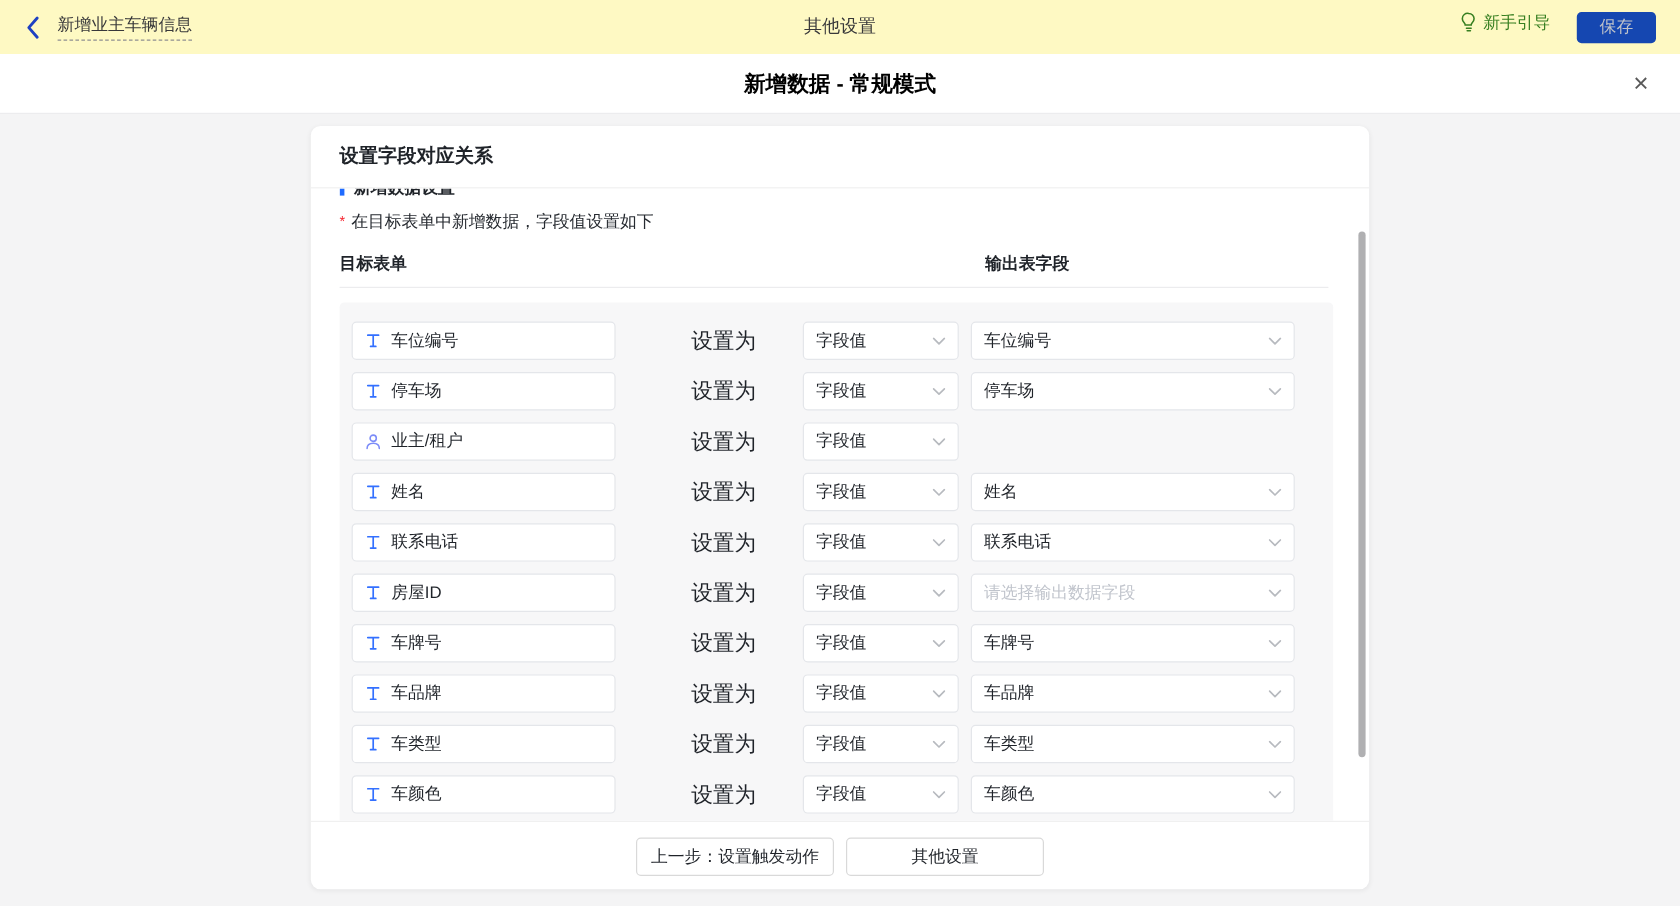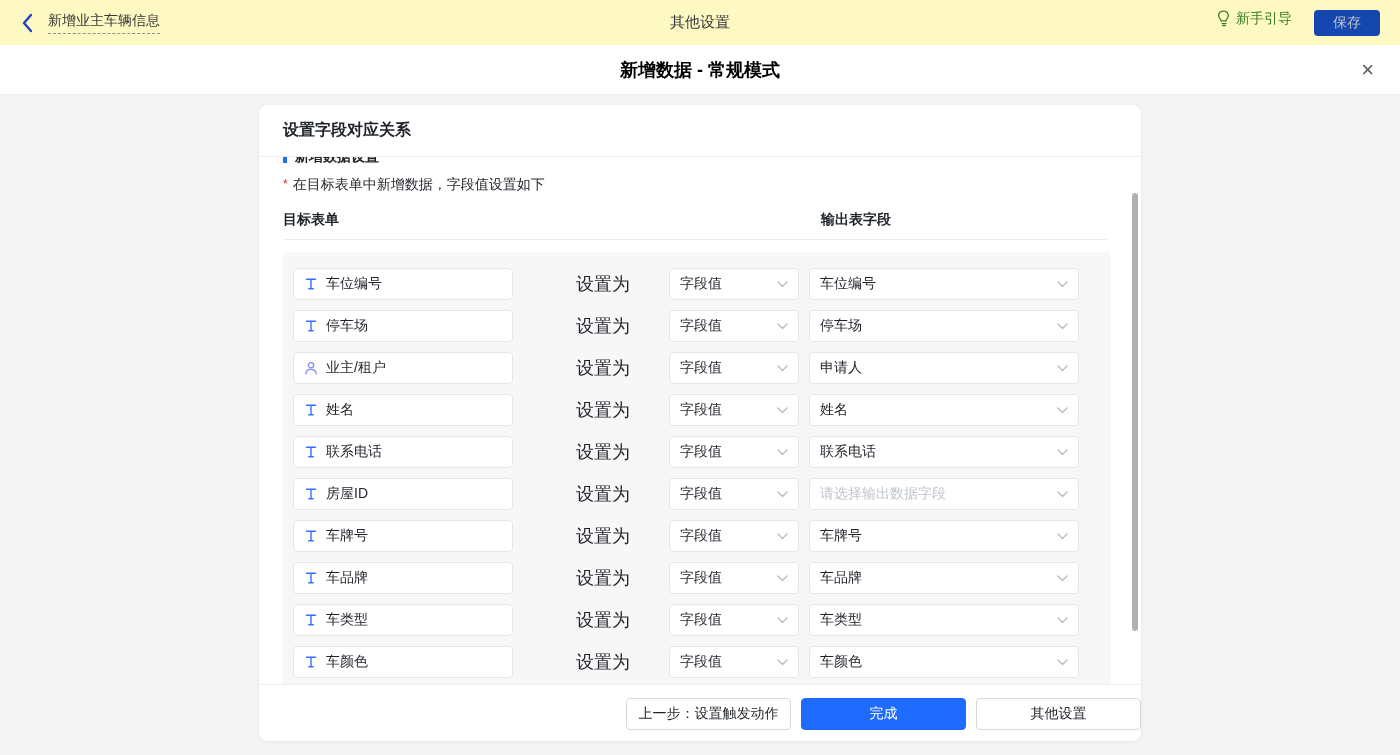--- a/index.html
+++ b/index.html
@@ -43,21 +43,21 @@
   .f-label { font-size:14px; color:#1f2329; }
   .op-label { margin-left:63px; width:93px; font-size:18px; font-weight:500; color:#1f2329; }
   .select { height:32px; background:#fff; border:1px solid #e4e6ea; border-radius:4px; display:flex; align-items:center; justify-content:space-between; padding:0 10px; cursor:pointer; }
   .sel-small { width:130px;align-items:center; }
   .sel-large { width:270px; margin-left:10px; }
   .sel-text { font-size:14px; color:#1f2329; white-space:nowrap; overflow:hidden; }
   .sel-text.placeholder { color:#c0c4cc; }
 
   .scroll-thumb { position:absolute; right:3px; top:88px; width:6px; height:438px; background:#b0b0b2; border-radius:3px; }
 
-  .card-footer { border-top:1px solid #f0f0f0; height:57px; display:flex; justify-content:flex-end; align-items:flex-start; padding-top:13px; gap:10px; }
+  .card-footer { border-top:1px solid #f0f0f0; height:57px; display:flex; justify-content:center; align-items:flex-start; padding-top:13px; gap:10px; }
   .btn { height:32px; width:165px; border-radius:4px; font-size:14px; cursor:pointer; background:#fff; border:1px solid #d9d9d9; color:#1f2329; }
   .btn-primary { background:#1f6bff; border:1px solid #1f6bff; color:#fff; }
 </style>
 </head>
 <body>
 
 <div class="topbar">
   <div class="topbar-left">
     <span class="back-btn">
       <svg width="14" height="22" viewBox="0 0 14 22">
@@ -165,26 +165,20 @@
               </svg>
       <span class="f-label">业主/租户</span>
     </div>
     <span class="op-label">设置为</span>
     <div class="select sel-small">
       <span class="sel-text">字段值</span>
       <svg width="11" height="7" viewBox="0 0 11 7">
                 <polyline points="1,1 5.5,5.5 10,1" fill="none" stroke="#b7babf" stroke-width="1.4" stroke-linecap="round" stroke-linejoin="round"></polyline>
               </svg>
     </div>
-    <div class="select sel-large">
-      <span class="sel-text">申请人</span>
-      <svg width="11" height="7" viewBox="0 0 11 7">
-                <polyline points="1,1 5.5,5.5 10,1" fill="none" stroke="#b7babf" stroke-width="1.4" stroke-linecap="round" stroke-linejoin="round"></polyline>
-              </svg>
-    </div>
   </div>
 
   <div class="map-row">
     <div class="field-box">
       <svg class="icon-text" width="14" height="14" viewBox="0 0 14 14">
                 <path d="M2.5 2.3h9M7 2.3v9.4M4.8 11.7h4.4" fill="none" stroke="#3370ff" stroke-width="1.4" stroke-linecap="round"></path>
               </svg>
 
       <span class="f-label">姓名</span>
     </div>
@@ -341,18 +335,17 @@
     </div>
   </div>
 
       </div>
     </div>
 
     <div class="scroll-thumb"></div>
 
     <div class="card-footer">
       <button class="btn">上一步：设置触发动作</button>
-      <button class="btn btn-primary">完成</button>
       <button class="btn">其他设置</button>
     </div>
 
   </div>
 </div>
 
 </body></html>

